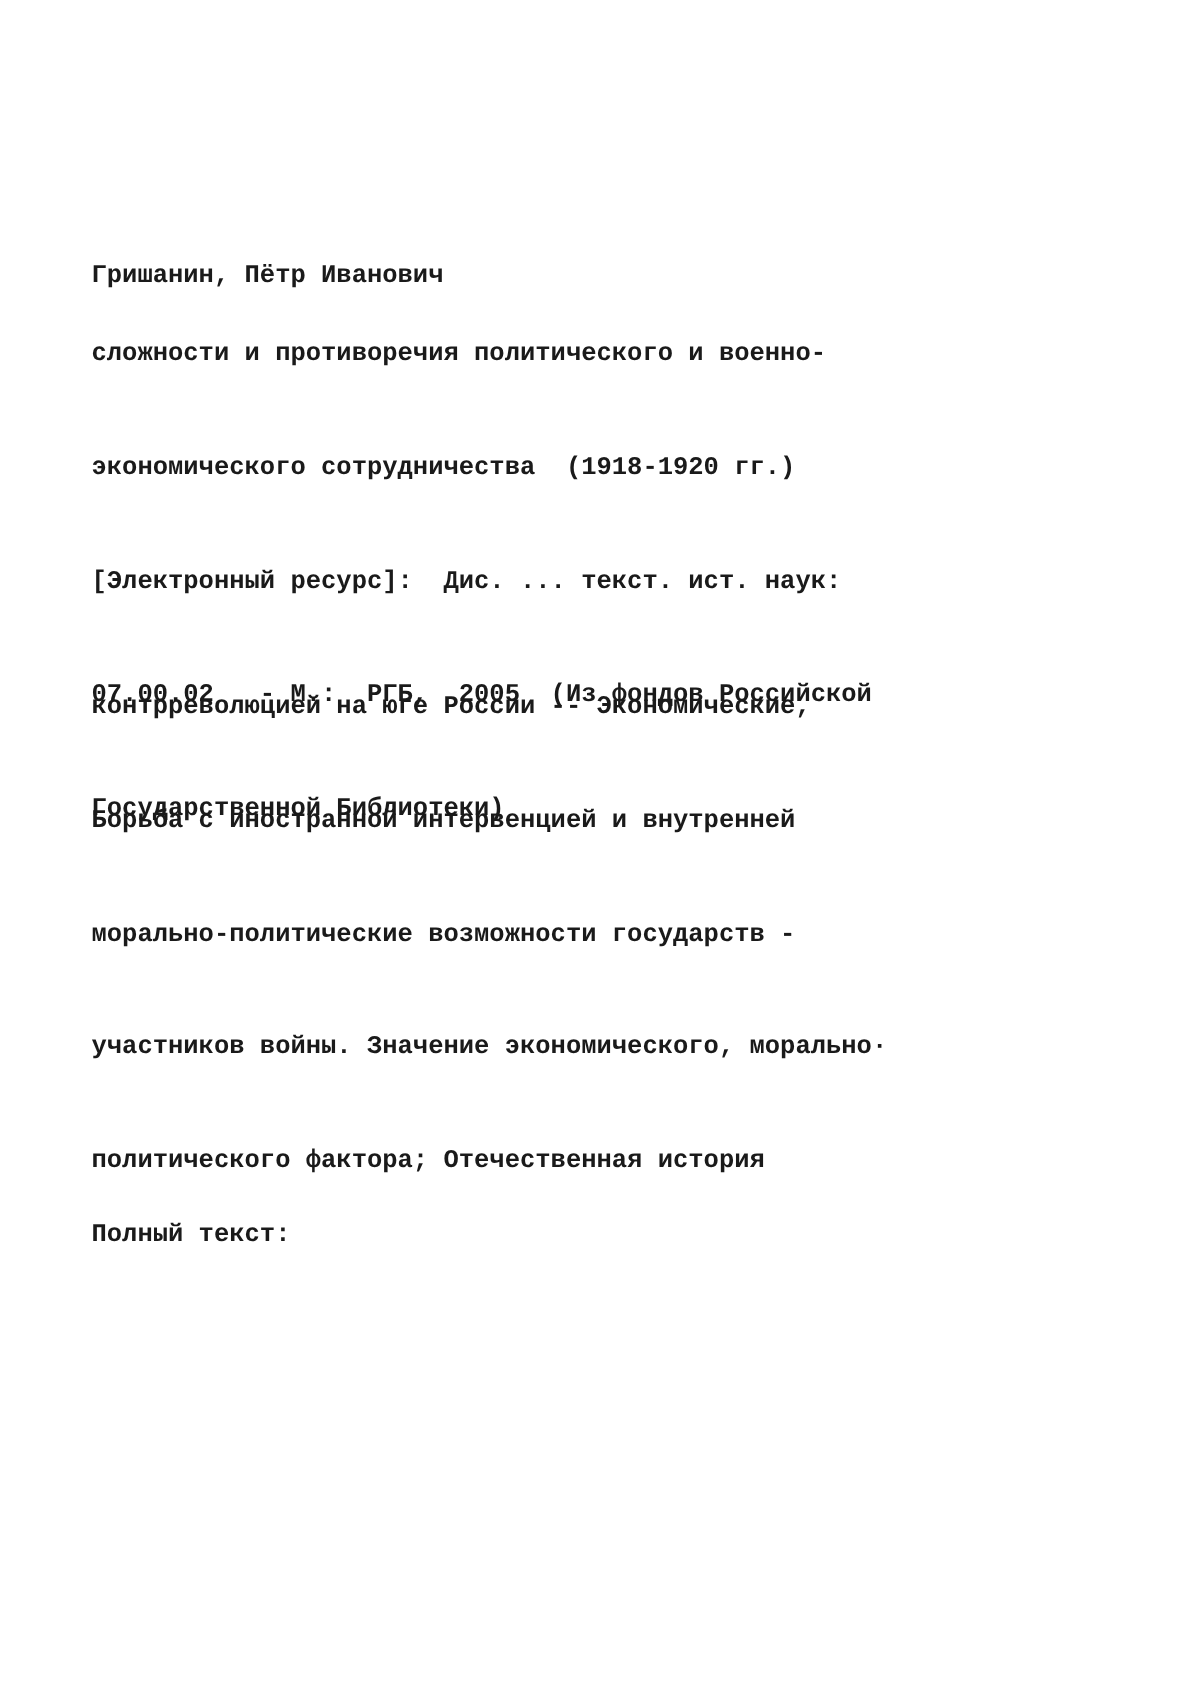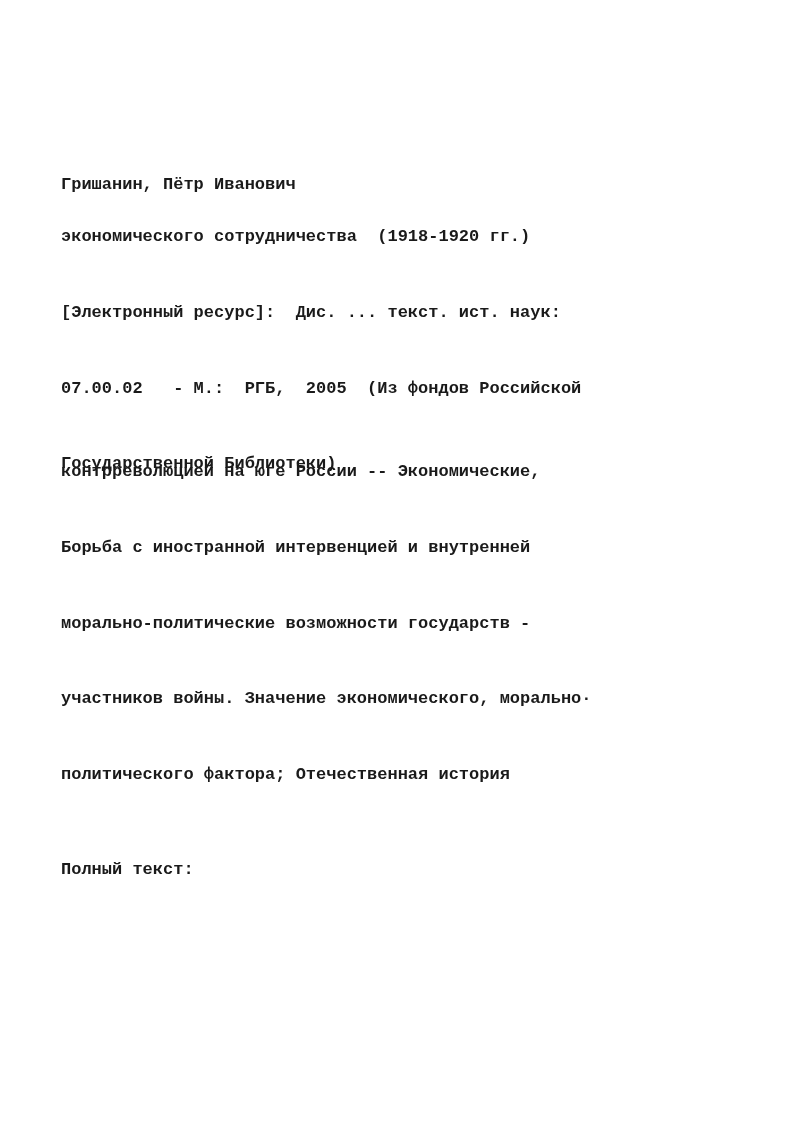--- a/index.html
+++ b/index.html
@@ -28,32 +28,33 @@
     font-weight: bold;
     line-height: 25.2px;
     color: #1a1a1a;
     white-space: pre;
     letter-spacing: 0px;
   }
   .line { display: block; }
   #author { top: 122px; }
   #title-block { top: 174px; }
   #subjects-block { top: 409px; }
-  #fulltext-block { top: 807px; }
+  #fulltext-block { top: 761px; }
 </style>
 </head>
 <body>
 
 <div class="page">
 
   <div class="block" id="author">
     <span class="line">Гришанин, Пётр Иванович</span>
   </div>
 
   <div class="block" id="title-block">
+    <span class="line">сложности и противоречия политического и военно-</span>
     <span class="line">экономического сотрудничества  (1918-1920 гг.)</span>
     <span class="line">[Электронный ресурс]:  Дис. ... текст. ист. наук:</span>
     <span class="line">07.00.02   - М.:  РГБ,  2005  (Из фондов Российской</span>
     <span class="line">Государственной Библиотеки)</span>
   </div>
 
   <div class="block" id="subjects-block">
     <span class="line">контрреволюцией на юге России -- Экономические,</span>
     <span class="line">Борьба с иностранной интервенцией и внутренней</span>
     <span class="line">морально-политические возможности государств -</span>

